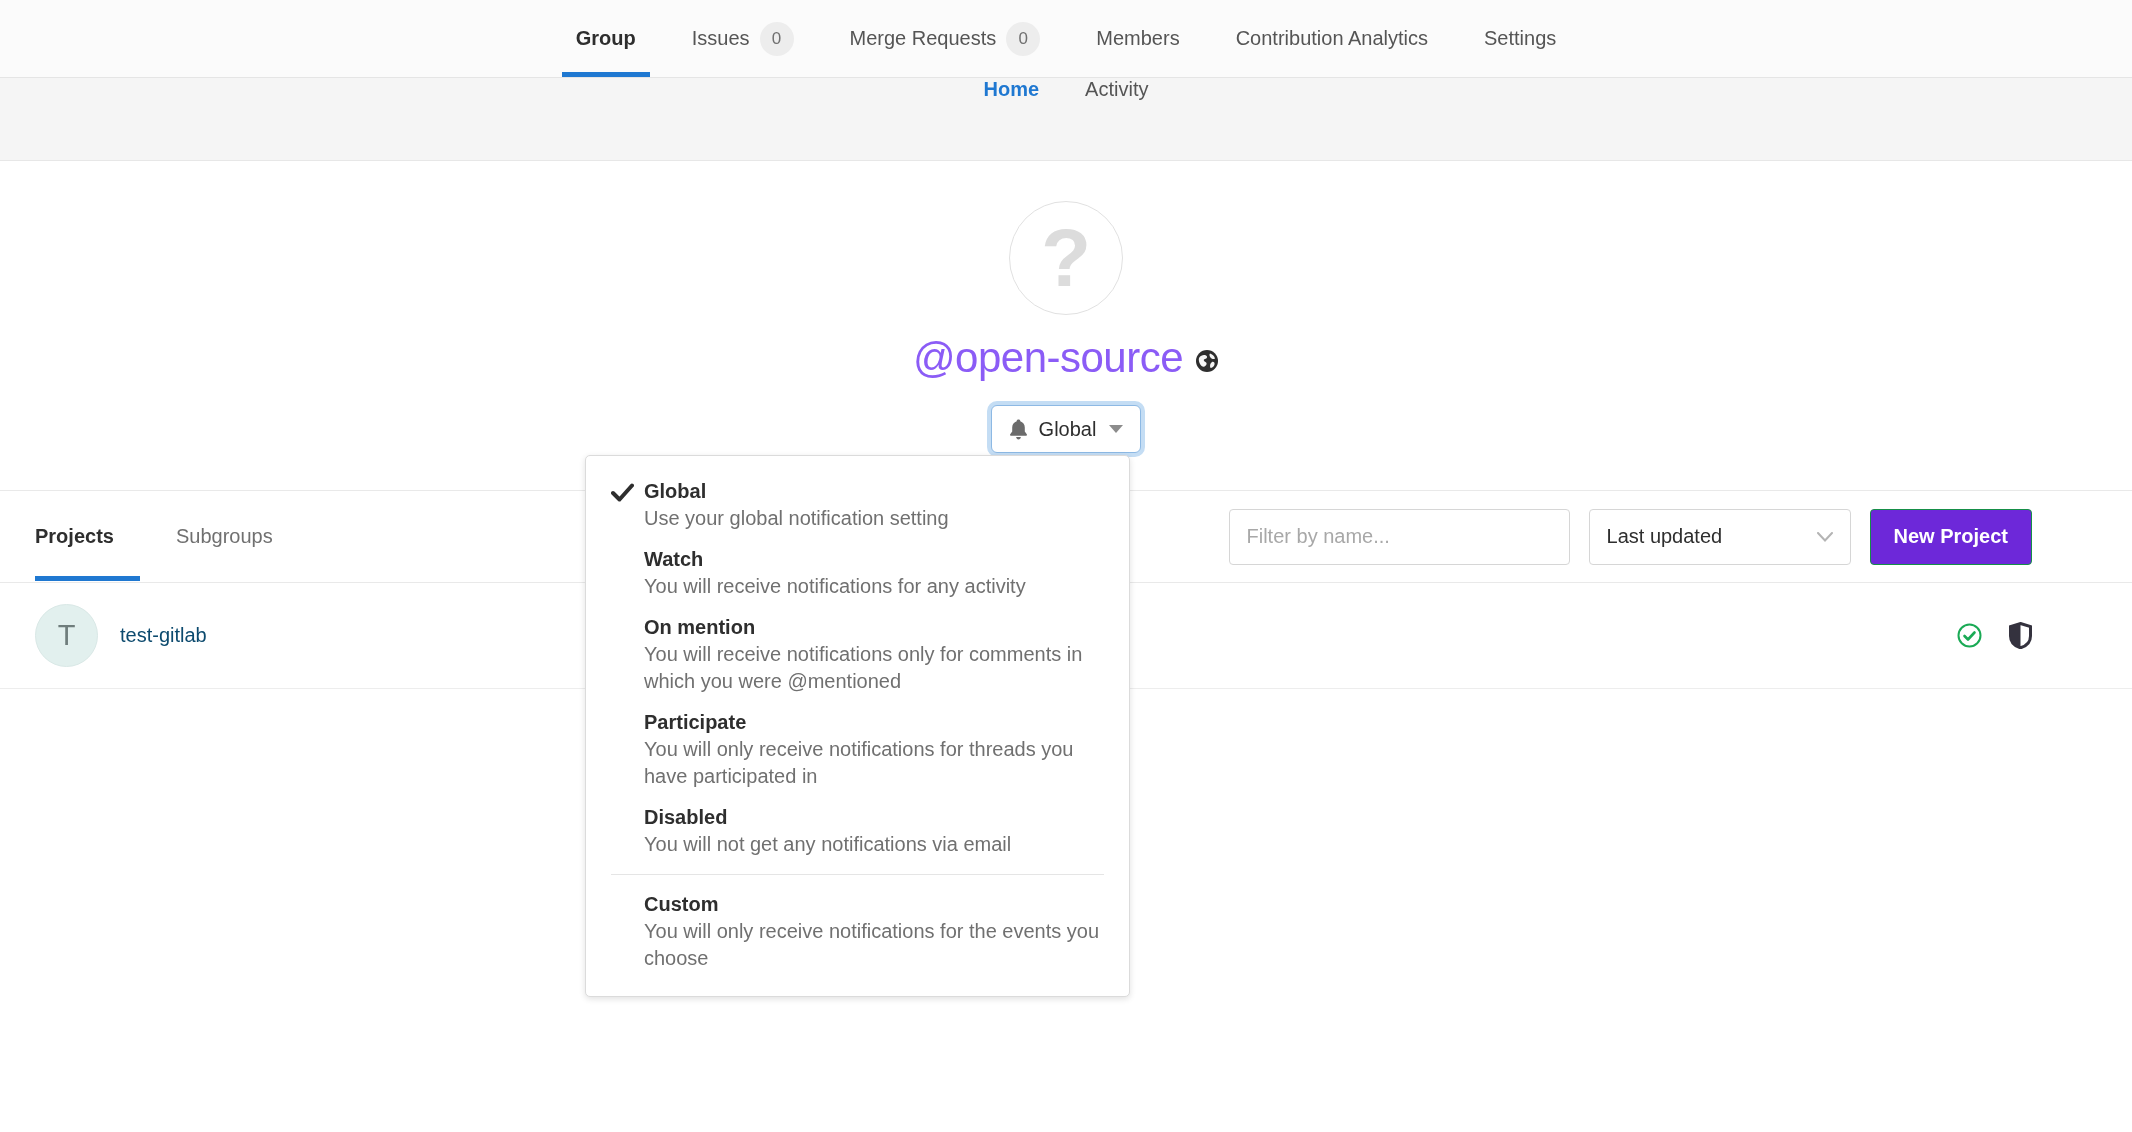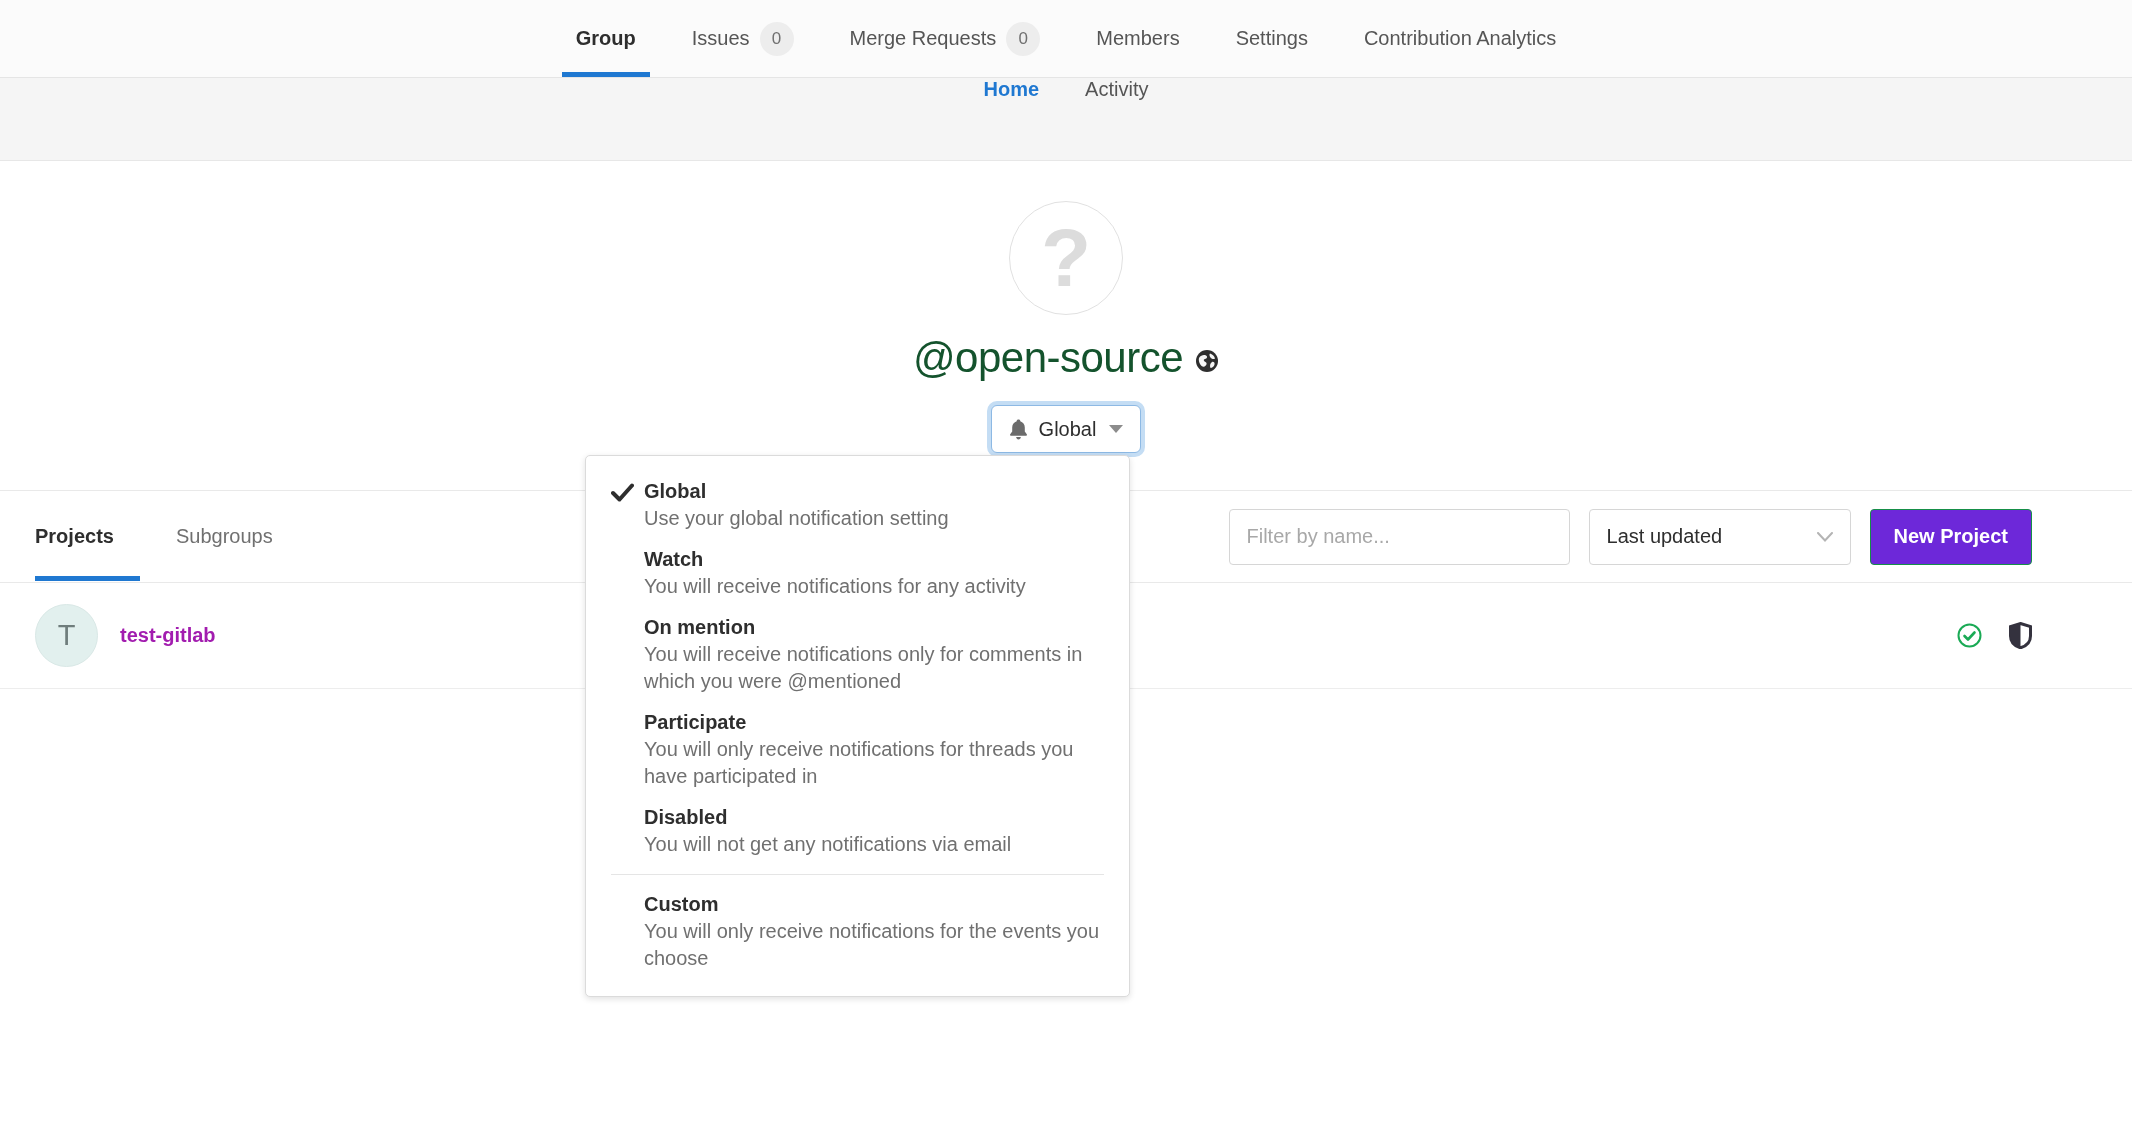--- a/index.html
+++ b/index.html
@@ -34,21 +34,21 @@
   .subnav-item.active { color:#1f78d1; font-weight:700; }
 
   
   .hero { text-align:center; padding-top:40px; height:329px; }
   .group-avatar {
     width:114px; height:114px; border:1px solid #e1e1e1; border-radius:50%;
     background:#fff; color:#dcdcdc; font-size:82px; font-weight:600;
     display:flex; align-items:center; justify-content:center; margin:0 auto; line-height:1;
   }
   .group-title {
-    margin-top:19px; font-size:42px; font-weight:400; letter-spacing:-0.5px; color:#14532d;
+    margin-top:19px; font-size:42px; font-weight:400; letter-spacing:-0.5px; color:#8b5cf6;
     display:flex; align-items:center; justify-content:center; gap:12px;
   }
   .earth-icon { width:24px; height:24px; margin-top:6px; }
   .notif-wrap { margin-top:23px; }
   .notif-btn {
     display:inline-flex; align-items:center; gap:11px; height:48px; padding:0 17px;
     background:#fff; border:1px solid #8db9e4; border-radius:6px;
     box-shadow:0 0 0 4px #c4ddf4; font-size:20px; color:#2e2e2e; cursor:pointer;
     font-family:"Liberation Sans", sans-serif;
   }
@@ -89,21 +89,21 @@
   
   .project-row {
     height:106px; border-bottom:1px solid #ededed;
     display:flex; align-items:center; padding:0 100px 0 35px;
   }
   .proj-avatar {
     width:63px; height:63px; border-radius:50%; background:#e2f0ee; border:1px solid #d9e8e6;
     color:#6f7d7c; font-size:29px; display:flex; align-items:center; justify-content:center;
     margin-right:22px; font-weight:400;
   }
-  .proj-name { font-size:20px; font-weight:700; color:#a21caf; }
+  .proj-name { font-size:20px; font-weight:400; color:#0c4a6e; }
   .row-icons { margin-left:auto; display:flex; align-items:center; gap:27px; }
 
   
   .dropdown {
     position:absolute; left:585px; top:455px; width:545px;
     background:#fff; border:1px solid #dbdbdb; border-radius:5px;
     box-shadow:0 2px 6px rgba(0,0,0,0.12); z-index:10; padding:15px 0 17px;
   }
   .dd-item { position:relative; padding:7px 25px 7px 58px; cursor:pointer; }
   .dd-check { position:absolute; left:25px; top:12px; width:23px; height:19px; }
@@ -124,24 +124,24 @@
       <span class="nav-badge">0</span>
     </div>
     <div class="topnav-item">
       <span>Merge Requests</span>
       <span class="nav-badge">0</span>
     </div>
     <div class="topnav-item">
       <span>Members</span>
     </div>
     <div class="topnav-item">
+      <span>Contribution Analytics</span>
+    </div>
+    <div class="topnav-item">
       <span>Settings</span>
-    </div>
-    <div class="topnav-item">
-      <span>Contribution Analytics</span>
     </div>
   </div>
 </div>
 
 <div class="subnav">
   <div class="subnav-item active">Home</div>
   <div class="subnav-item">Activity</div>
 </div>
 
 <div class="hero">

